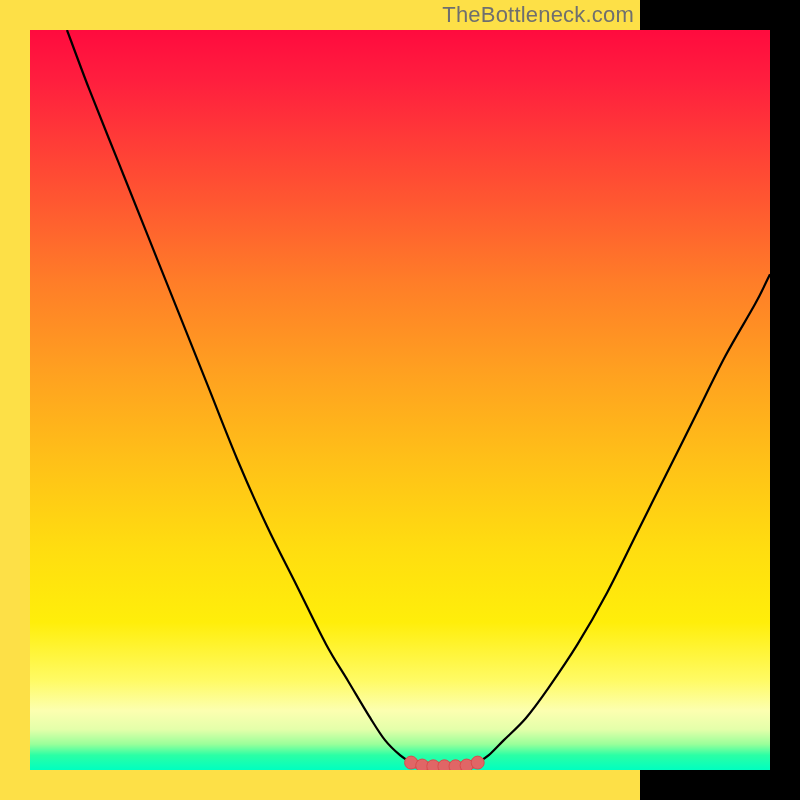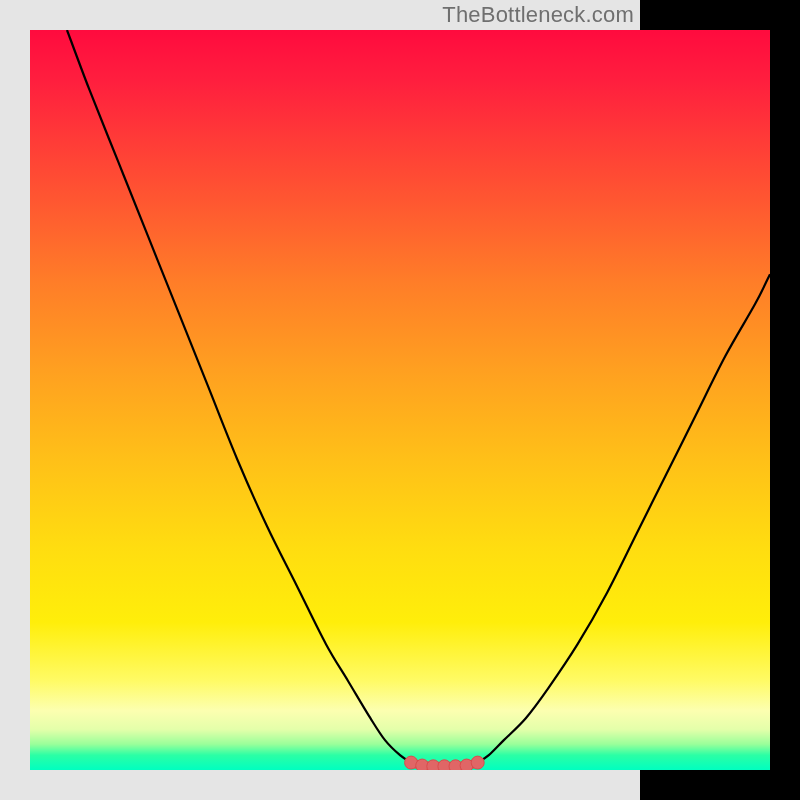--- a/index.html
+++ b/index.html
@@ -8,21 +8,21 @@
     width: 800px;
     height: 800px;
     overflow: hidden;
     font-family: Arial, Helvetica, sans-serif;
     background: #000;
   }
   .frame {
     position: relative;
     width: 640px;
     height: 800px;
-    background: #e5e5e5;
+    background: #fde047;
   }
   .plot {
     position: absolute;
     left: 30px;
     top: 30px;
     width: 740px;
     height: 740px;
     overflow: hidden;
   }
   .gradient {

